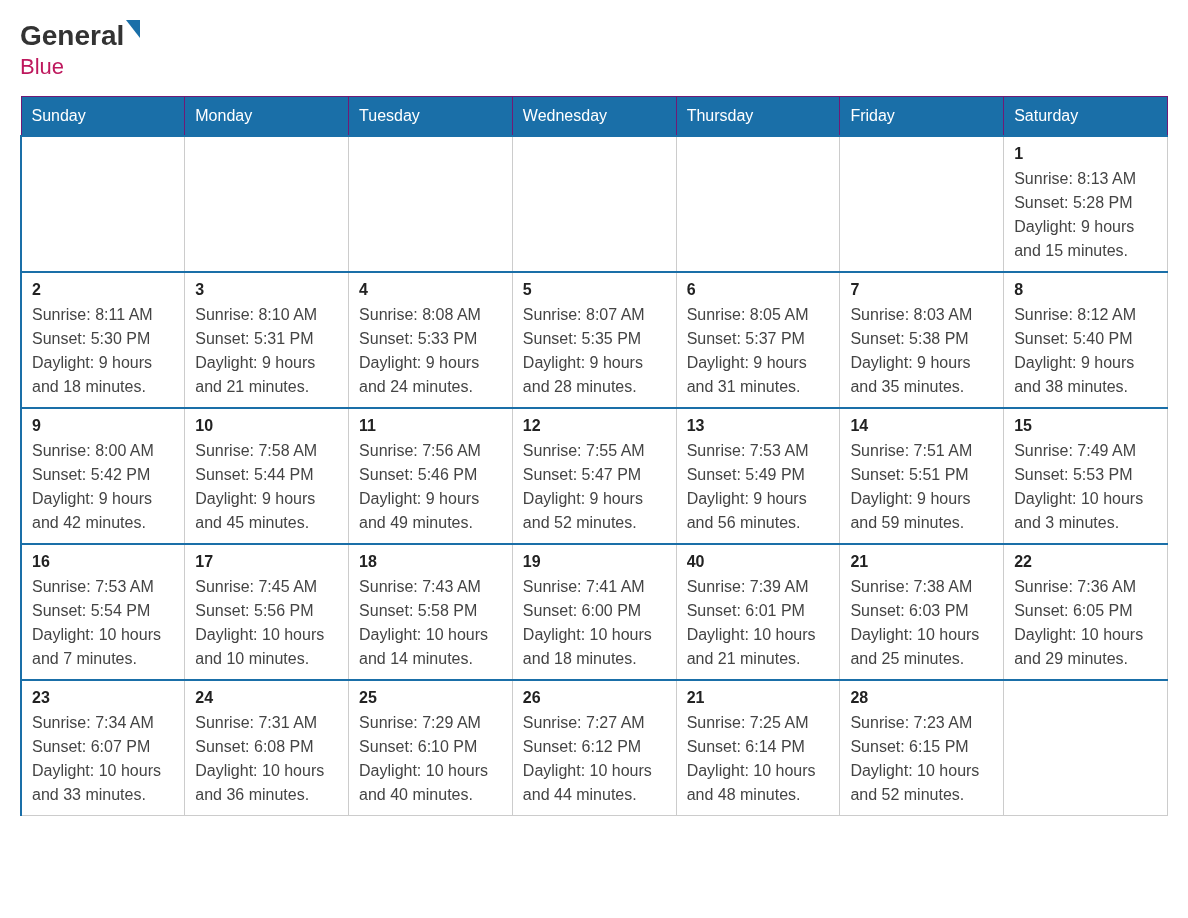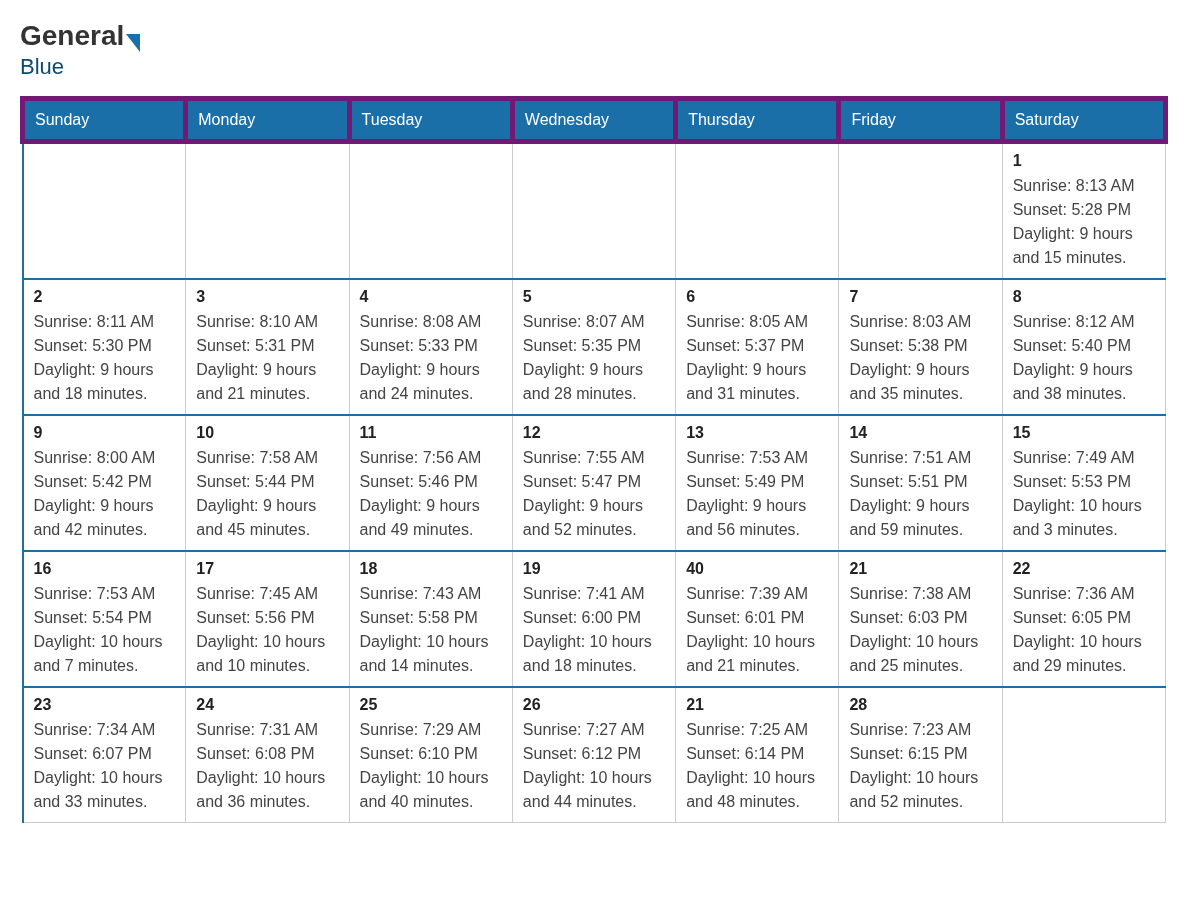--- a/index.html
+++ b/index.html
@@ -17,38 +17,38 @@
       align-items: flex-start;
       margin-bottom: 16px;
     }
     .logo {
       display: flex;
       flex-direction: column;
       align-items: flex-start;
     }
     .logo-text {
       display: flex;
-      align-items: flex-end;
+      align-items: flex-start;
       font-size: 28px;
       font-weight: bold;
       color: #333;
     }
     .logo-general { color: #333; }
     .logo-arrow {
       display: inline-block;
       width: 0;
       height: 0;
       border-left: 14px solid transparent;
       border-right: 0px solid transparent;
       border-top: 18px solid #1a6fa8;
       margin-left: 2px;
       margin-right: 2px;
       vertical-align: middle;
     }
-    .logo-blue { color: #0c4a6e; font-size: 22px; margin-top: 2px; }
+    .logo-blue { color: #be185d; font-size: 22px; margin-top: 2px; }
     .title-block { text-align: right; }
     .calendar-title {
       font-size: 48px;
       font-weight: bold;
       color: #222;
       line-height: 1.1;
     }
     .calendar-subtitle {
       font-size: 20px;
       color: #555;
@@ -59,21 +59,21 @@
       border-collapse: collapse;
       border: 1px solid #aaa;
     }
     .calendar th {
       background-color: #1a6fa8;
       color: #fff;
       text-align: left;
       padding: 10px 10px;
       font-size: 16px;
       font-weight: normal;
-      border: 5px solid #701a75;
+      border: 1px solid #701a75;
     }
     .calendar td {
       vertical-align: top;
       border: 1px solid #ccc;
       padding: 8px 10px;
       width: calc(100% / 7);
       min-height: 120px;
       height: 120px;
       background: #fff;
     }

